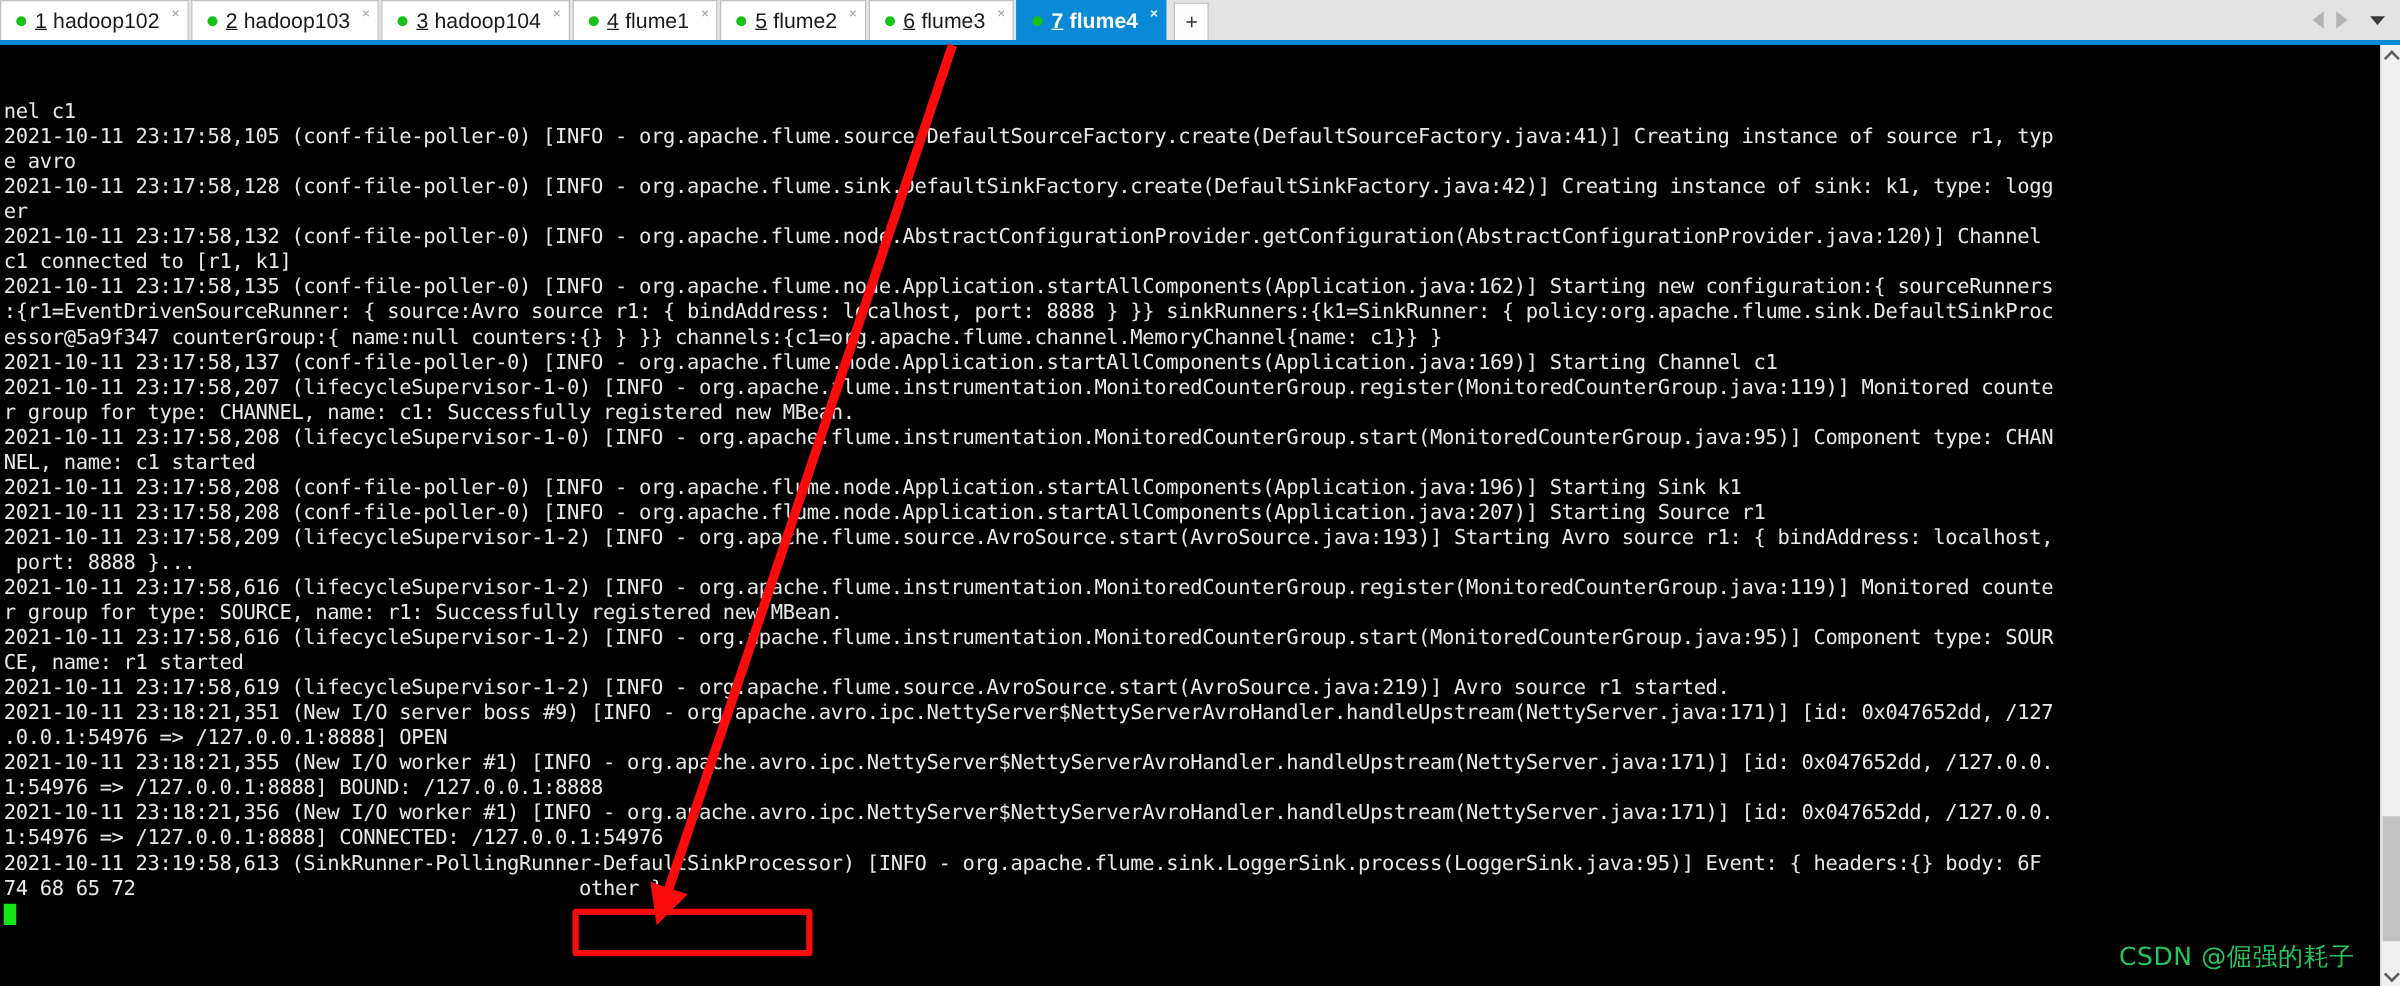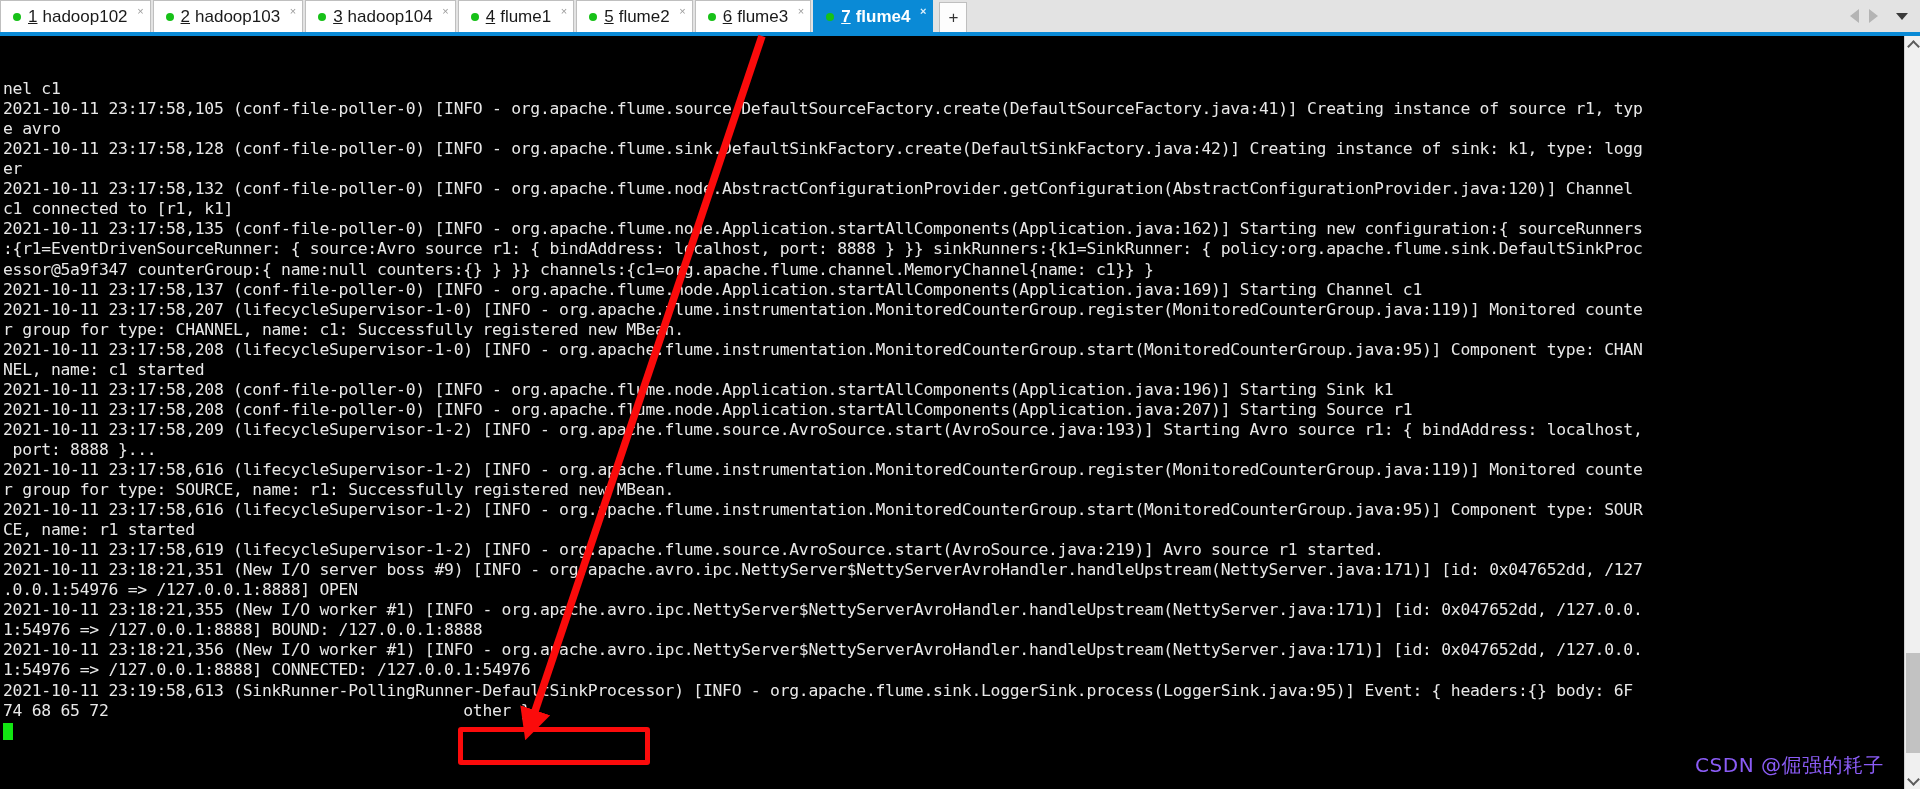--- a/index.html
+++ b/index.html
@@ -202,21 +202,21 @@
     border-radius: 3px;
     box-sizing: border-box;
     pointer-events: none;
   }
 
   
   .watermark {
     position: absolute;
     right: 36px;
     bottom: 10px;
-    color: #8b5cf6;
+    color: #22c55e;
     font-family: "DejaVu Sans", "Liberation Sans", sans-serif;
     font-size: 20px;
     letter-spacing: 0.5px;
     white-space: nowrap;
   }
 </style>
 </head>
 <body>
 
 <div id="app">

